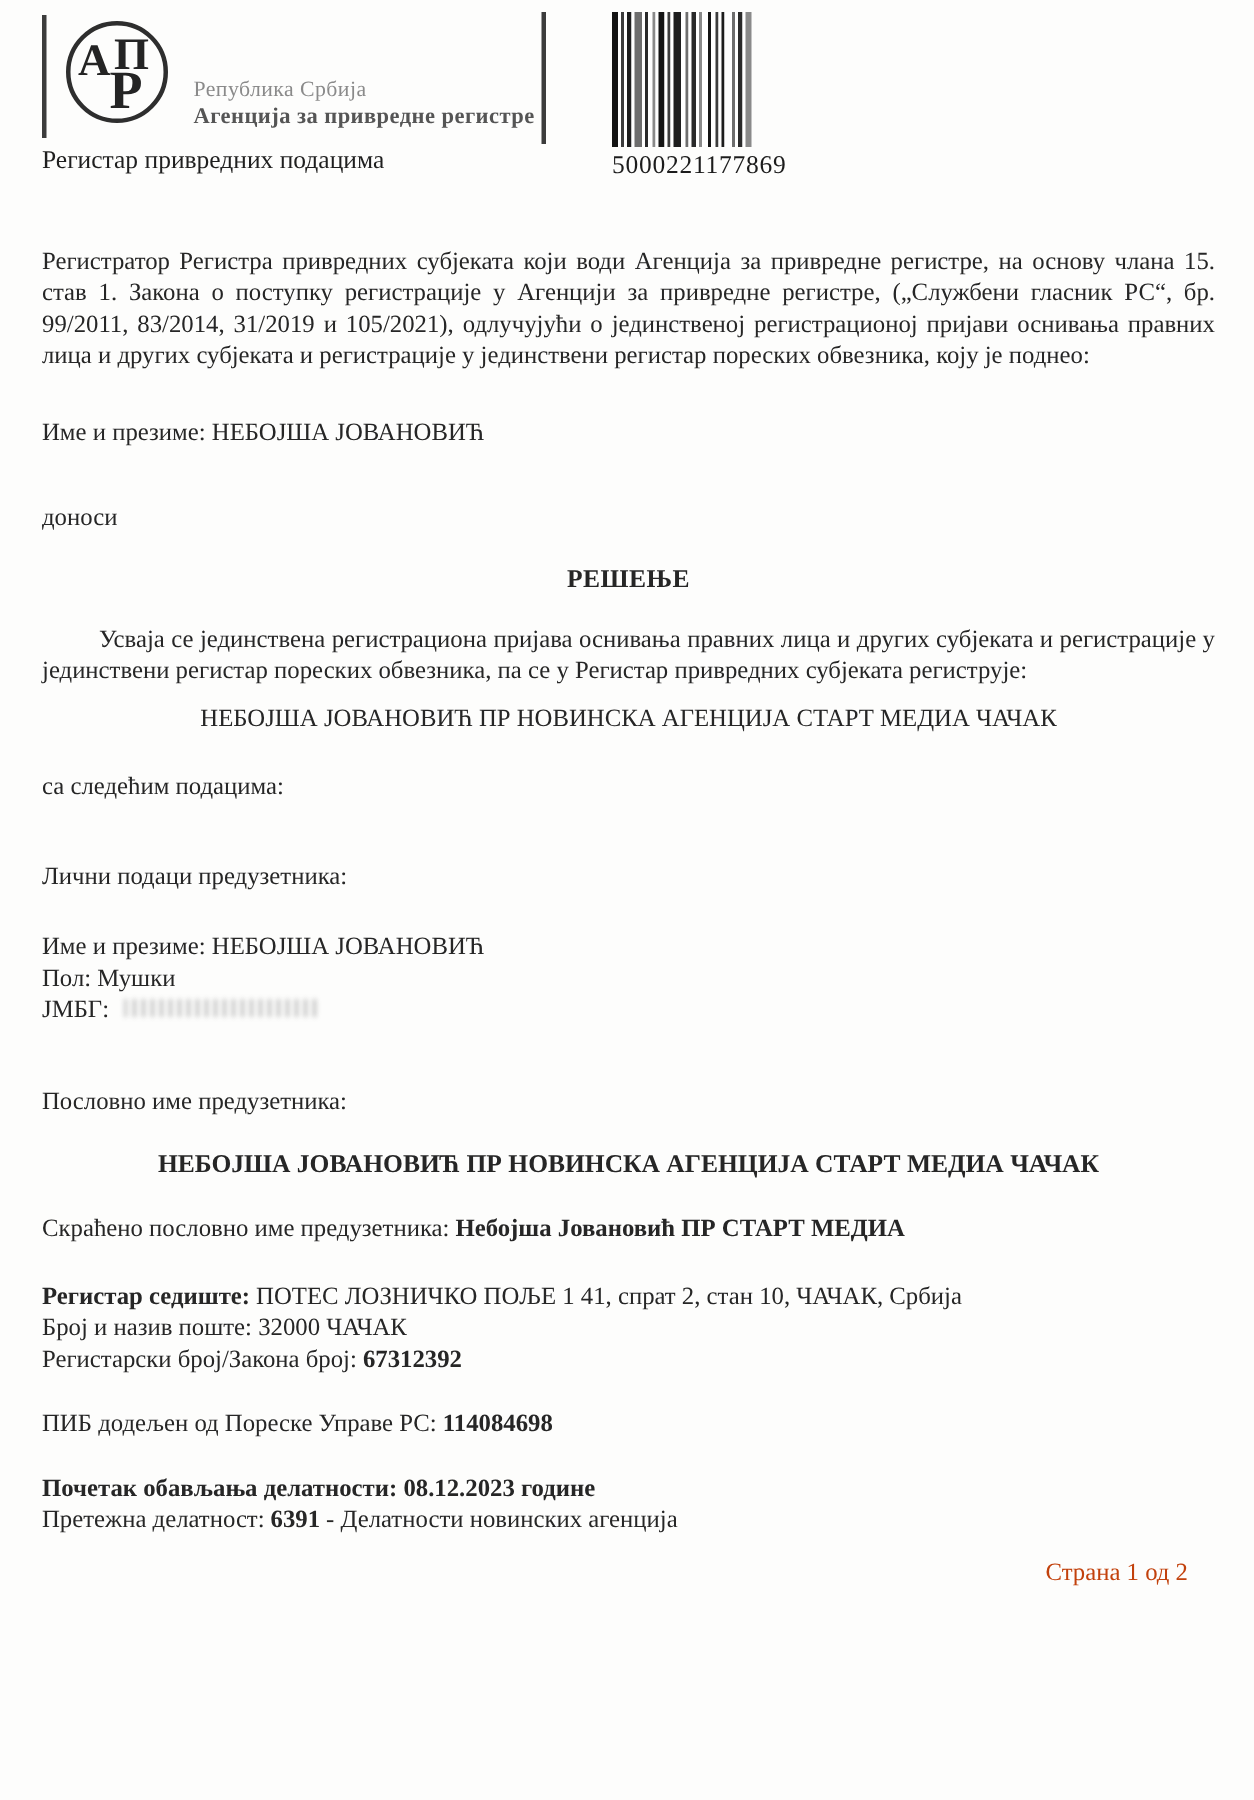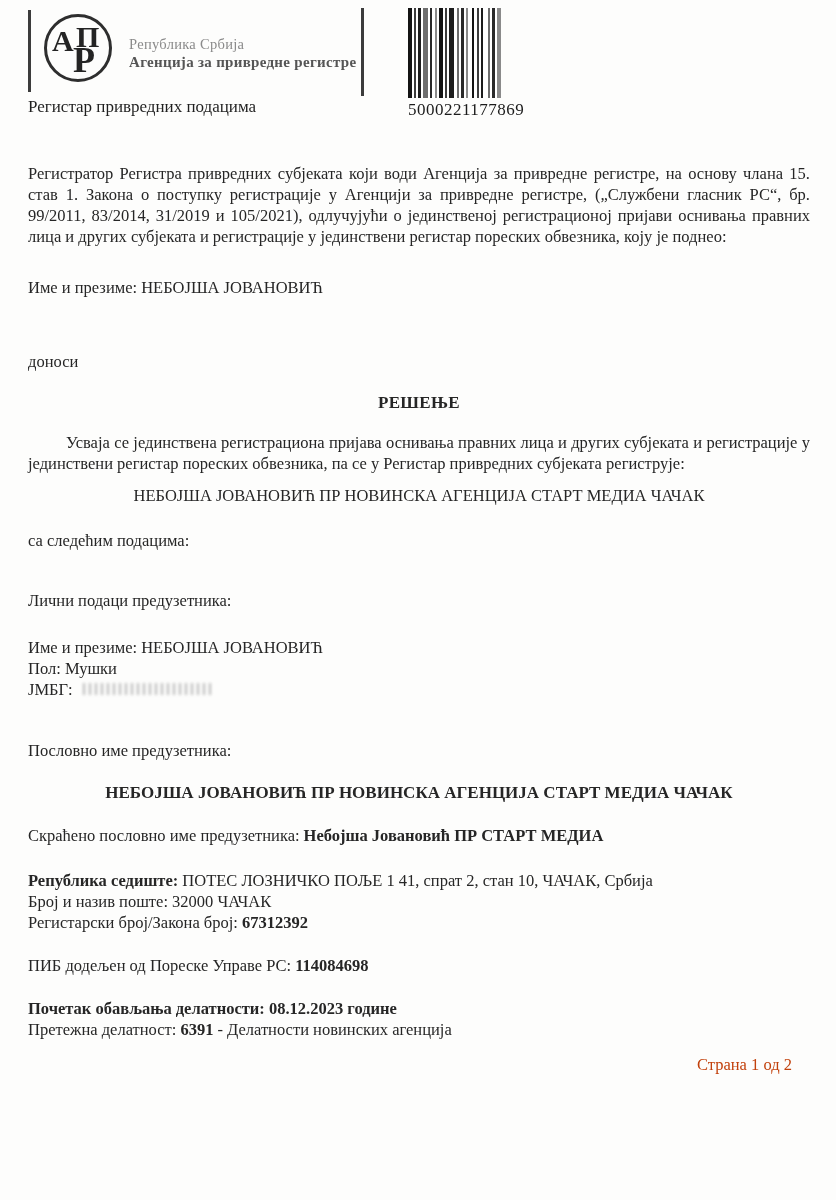--- a/index.html
+++ b/index.html
@@ -17,39 +17,39 @@
   .vbar.left{left:28px;top:10px;height:82px;}
   .vbar.right{left:361px;top:8px;height:88px;}
   .logo{
     position:absolute;left:44px;top:14px;width:62px;height:62px;
     border:3px solid #2e2e2e;border-radius:50%;
   }
   .logo span{position:absolute;font-weight:bold;color:#242424;line-height:1;}
   .logo .l-a{left:5px;top:9px;font-size:30px;}
   .logo .l-p{left:29px;top:5px;font-size:30px;}
   .logo .l-r{left:26px;top:25px;font-size:36px;}
-  .agency-text{position:absolute;left:129px;top:35px;line-height:1.25;}
+  .agency-text{position:absolute;left:129px;top:51px;line-height:1.25;}
   .agency-text .rep{font-size:14.5px;color:#8a8a8a;letter-spacing:.3px;}
   .agency-text .ag{font-size:15px;color:#555;font-weight:bold;letter-spacing:.3px;}
   .register-title{position:absolute;left:28px;top:97px;font-size:17px;color:#1f1f1f;}
   .barcode-wrap{position:absolute;left:408px;top:8px;width:140px;}
   .barcode{display:flex;height:90px;align-items:stretch;}
   .barcode div{height:100%;}
   .barcode-num{font-size:17px;color:#1c1c1c;margin-top:2px;letter-spacing:.5px;
     font-family:"Liberation Serif","DejaVu Serif",serif;}
   
   .body{
     position:absolute;left:28px;top:142px;width:782px;
     font-size:16.5px;line-height:21px;
   }
   .meta{margin-top:4px;}
   .para{text-align:justify;}
   .p1{margin-top:21px;}
   .applicant{margin-top:30px;}
-  .donosi{margin-top:53px;}
+  .donosi{margin-top:36px;}
   .resenje{margin-top:20px;text-align:center;font-weight:bold;font-size:17px;letter-spacing:.3px;}
   .p2{margin-top:19px;text-indent:38px;}
   .entity-plain{margin-top:11px;text-align:center;}
   .with-data{margin-top:24px;}
   .sec-personal{margin-top:39px;}
   .personal-lines{margin-top:26px;}
   .jmbg-blur{
     display:inline-block;width:128px;height:12px;margin-left:6px;vertical-align:baseline;
     background:repeating-linear-gradient(90deg,#9f9f9f 0 2px,rgba(0,0,0,0) 2px 6px);
     filter:blur(1.6px);opacity:.75;
@@ -152,21 +152,21 @@
     <div class="sec-business">Пословно име предузетника:</div>
 
     <div class="entity-bold">НЕБОЈША ЈОВАНОВИЋ ПР НОВИНСКА АГЕНЦИЈА СТАРТ МЕДИА ЧАЧАК</div>
 
     <div class="short-name">
       <span class="lbl">Скраћено пословно име предузетника:</span><span class="b">Небојша Јовановић ПР СТАРТ МЕДИА</span>
     </div>
 
     <div class="seat-block">
       <div>
-        <span class="b lbl">Република седиште:</span><span>ПОТЕС ЛОЗНИЧКО ПОЉЕ 1 41, спрат 2, стан 10, ЧАЧАК, Србија</span>
+        <span class="b lbl">Регистар седиште:</span><span>ПОТЕС ЛОЗНИЧКО ПОЉЕ 1 41, спрат 2, стан 10, ЧАЧАК, Србија</span>
       </div>
       <div>Број и назив поште: 32000 ЧАЧАК</div>
       <div>
         <span class="lbl">Регистарски број/Закона број:</span><span class="b">67312392</span>
       </div>
     </div>
 
     <div class="pib-line">
       <span class="lbl">ПИБ додељен од Пореске Управе РС:</span><span class="b">114084698</span>
     </div>

